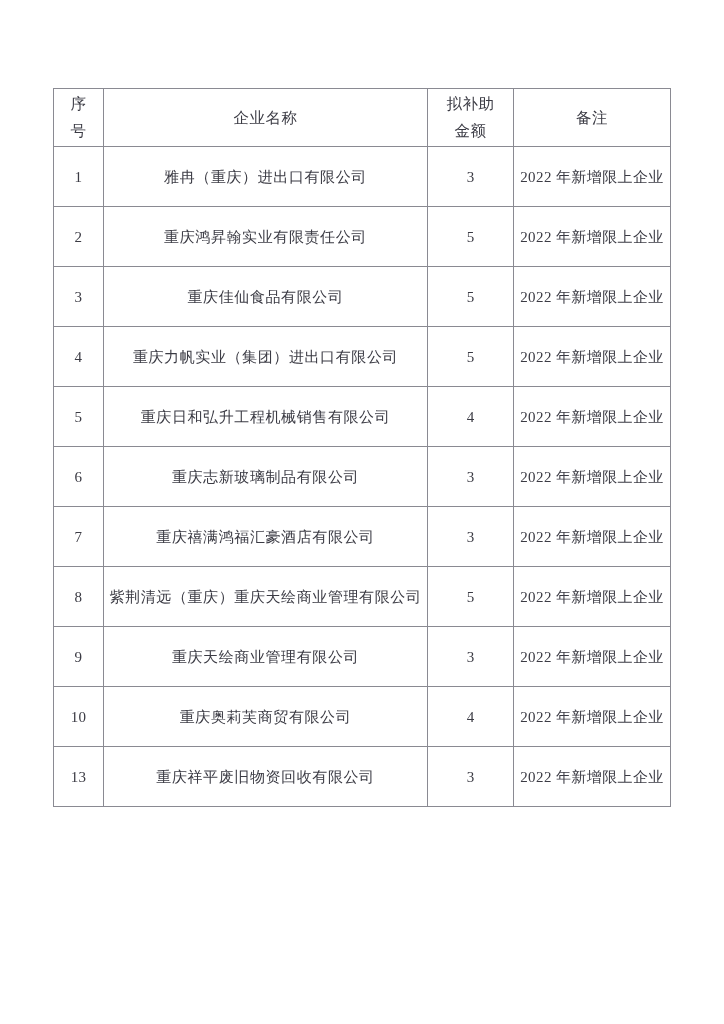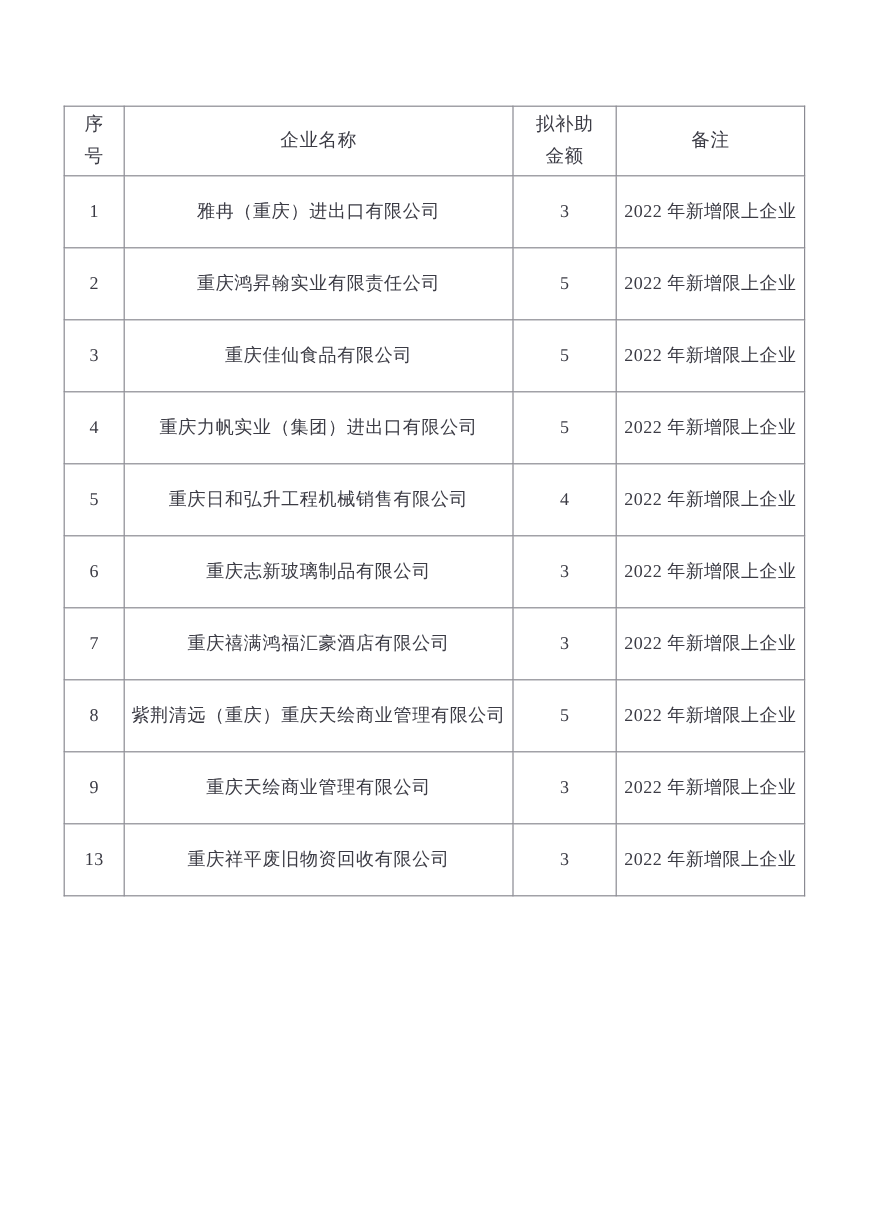--- a/index.html
+++ b/index.html
@@ -196,20 +196,28 @@
           </tr>
           <tr>
             <td class="seq-cell">9</td>
             <td class="name-cell">重庆天绘商业管理有限公司</td>
             <td class="amount-cell">3</td>
             <td class="remark-cell">
               <span class="remark-text">2022 年新增限上企业</span>
             </td>
           </tr>
           <tr>
+            <td class="seq-cell">10</td>
+            <td class="name-cell">重庆奥莉芙商贸有限公司</td>
+            <td class="amount-cell">4</td>
+            <td class="remark-cell">
+              <span class="remark-text">2022 年新增限上企业</span>
+            </td>
+          </tr>
+          <tr>
             <td class="seq-cell">13</td>
             <td class="name-cell">重庆祥平废旧物资回收有限公司</td>
             <td class="amount-cell">3</td>
             <td class="remark-cell">
               <span class="remark-text">2022 年新增限上企业</span>
             </td>
           </tr>
         </tbody>
     </table>
   </div>

